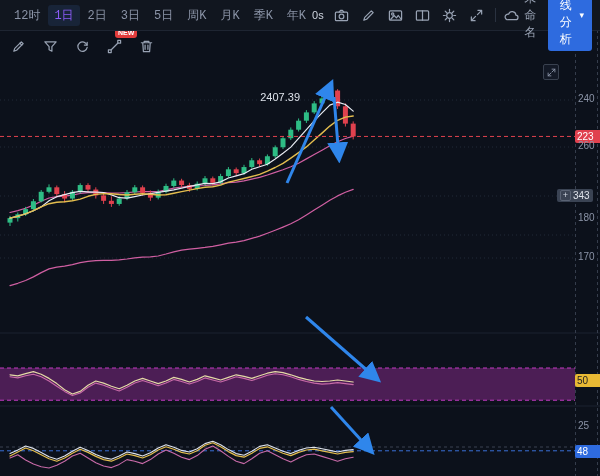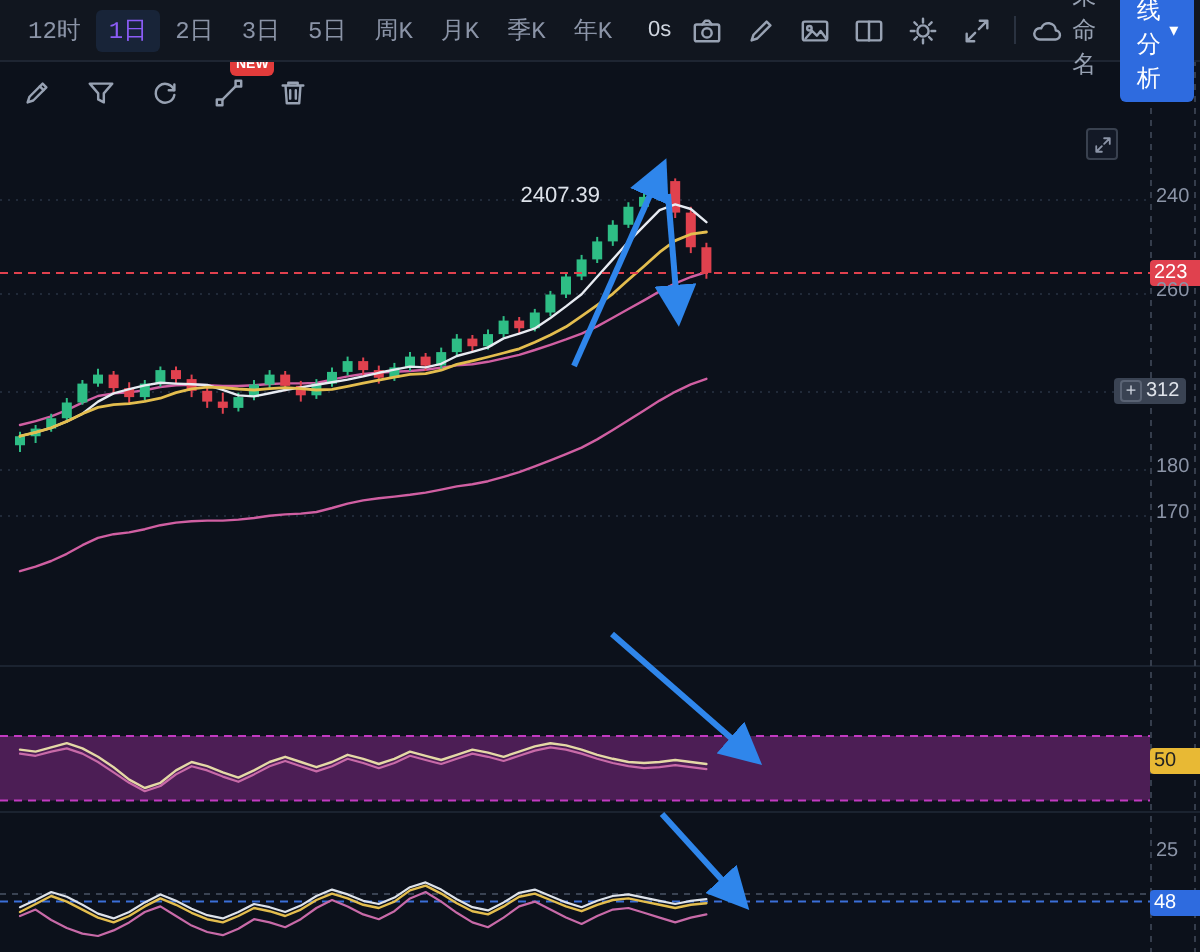--- a/index.html
+++ b/index.html
@@ -5,21 +5,21 @@
   html,body{margin:0;padding:0;background:#05070c;}
   #app{position:relative;width:600px;height:476px;background:#0c111b;overflow:hidden;
        font-family:"Liberation Sans","DejaVu Sans",sans-serif;color:#8b94a7;}
   
   #topbar{position:absolute;top:0;left:0;right:0;height:30px;background:#11161f;
           border-bottom:1px solid #1e2532;display:flex;align-items:center;padding:0 8px;z-index:30;}
   #tf-list{display:flex;align-items:flex-end;gap:2px;font-family:Liberation Mono, monospace;}
   .tf{font-size:12px;color:#8b94a7;padding:2px 6px;border-radius:3px;cursor:pointer;white-space:nowrap;}
   .tf.active{color:#8b5cf6;background:#182438;}
   #tb-right{margin-left:auto;display:flex;align-items:center;gap:9px;}
-  #countdown{font-size:11px;color:#cfd5df;margin-left:12px;}
+  #countdown{font-size:11px;color:#cfd5df;}
   .tbicon{width:18px;height:18px;display:flex;align-items:center;justify-content:center;cursor:pointer;}
   .tbdiv{width:1px;height:14px;background:#2a3240;}
   #workspace{display:flex;align-items:center;gap:5px;font-size:12px;color:#98a2b3;cursor:pointer;}
   #kline-btn{display:flex;align-items:center;gap:4px;background:#2e6bdf;color:#fff;font-size:12px;
              border:none;border-radius:3px;padding:3px 8px;cursor:pointer;font-family:inherit;}
   #kline-btn .caret{font-size:9px;line-height:1;}
   
   #drawbar{position:absolute;top:36px;left:8px;display:flex;gap:12px;z-index:20;}
   .dtool{position:relative;width:20px;height:20px;display:flex;align-items:center;justify-content:center;cursor:pointer;}
   .newbadge{position:absolute;top:-8px;left:11px;background:#e23b3b;color:#fff;font-size:7px;
@@ -369,21 +369,21 @@
       <path d="M9 2h5v5M14 2L9 7M7 14H2V9M2 14l5-5"></path>
     </svg>
   </div>
 
   <div id="axis-strip">
       <div class="axl plain" style="top: 93px;">240</div>
       <div class="axl red-badge" style="top: 130px;">223</div>
       <div class="axl plain" style="top: 140px;">260</div>
       <div class="axl plus-tag" style="top: 189px;">
         <span class="plusbox">+</span>
-        <span>312</span>
+        <span>343</span>
       </div>
-      <div class="axl plain" style="top: 228px;">180</div>
+      <div class="axl plain" style="top: 212px;">180</div>
       <div class="axl plain" style="top: 251px;">170</div>
       <div class="axl yellow-badge" style="top: 374px;">50</div>
       <div class="axl plain" style="top: 387px; margin-top: 33px;">25</div>
       <div class="axl blue-badge" style="top: 445px;">48</div>
     </div>
 </div>
 
 </body></html>

